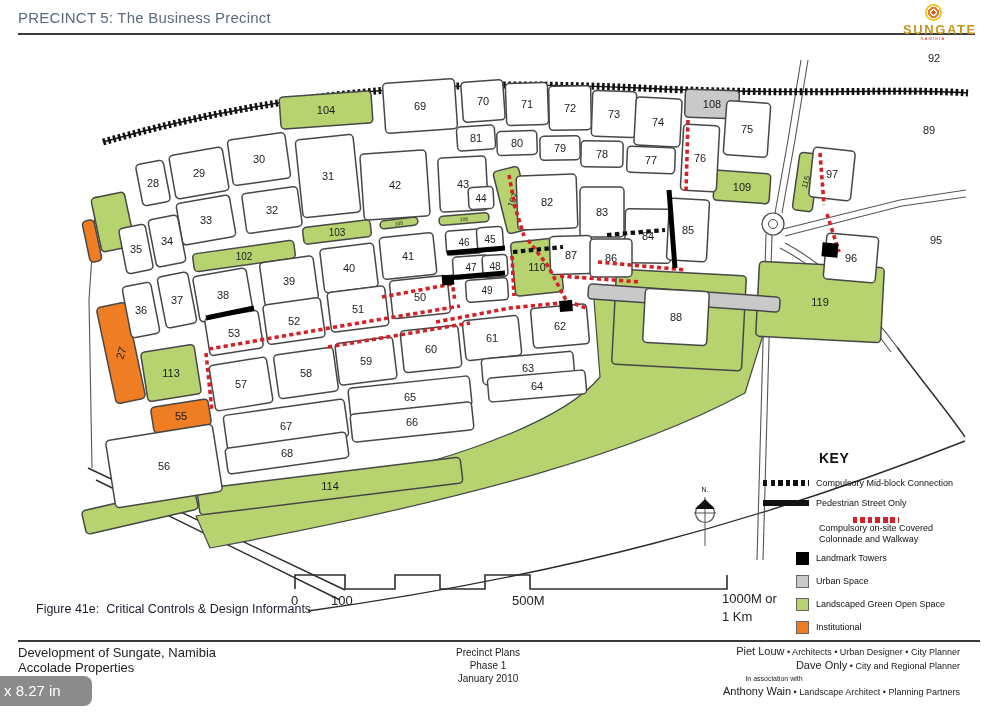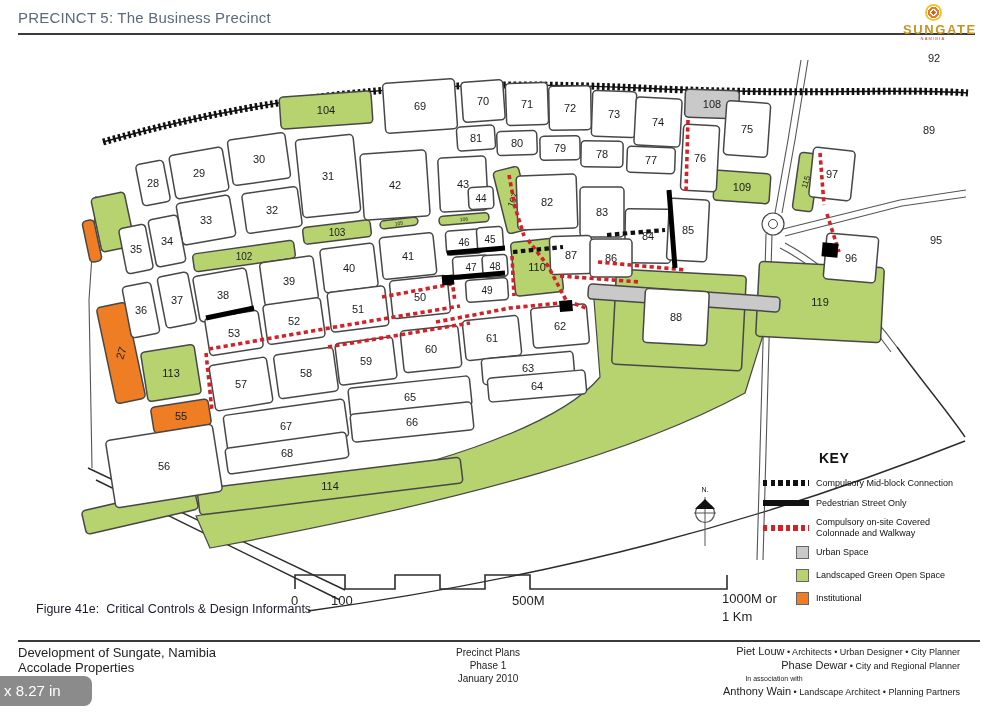--- a/index.html
+++ b/index.html
@@ -285,25 +285,31 @@
           <span class="sw-line" style="background: repeating-linear-gradient(90deg, rgb(17, 17, 17) 0px, rgb(17, 17, 17) 4.5px, transparent 4.5px, transparent 7.5px);"></span>
         </span>
         <span class="key-label">Compulsory Mid-block Connection</span>
       </div>
       <div class="key-item" style="margin-bottom: 9px;">
         <span class="key-swatch-col">
           <span class="sw-line" style="background: rgb(17, 17, 17);"></span>
         </span>
         <span class="key-label">Pedestrian Street Only</span>
       </div>
-      <div class="key-item" style="margin-bottom: 8px;">
+      <div class="key-item" style="margin-bottom: 8px; flex-direction: column;">
         <span class="key-swatch-col">
           <span class="sw-line" style="background: repeating-linear-gradient(90deg, rgb(212, 33, 40) 0px, rgb(212, 33, 40) 4.5px, transparent 4.5px, transparent 7.5px);"></span>
         </span>
         <span class="key-label">Compulsory on-site Covered<br>Colonnade and Walkway</span>
+      </div>
+      <div class="key-item" style="margin-bottom: 10px;">
+        <span class="key-swatch-col">
+          <span class="sw-square" style="background: rgb(0, 0, 0);"></span>
+        </span>
+        <span class="key-label">Landmark Towers</span>
       </div>
       <div class="key-item" style="margin-bottom: 10px;">
         <span class="key-swatch-col">
           <span class="sw-square" style="background: rgb(201, 201, 201); border: 1px solid rgb(102, 102, 102);"></span>
         </span>
         <span class="key-label">Urban Space</span>
       </div>
       <div class="key-item" style="margin-bottom: 10px;">
         <span class="key-swatch-col">
           <span class="sw-square" style="background: rgb(182, 211, 111); border: 1px solid rgb(102, 102, 102);"></span>
@@ -324,18 +330,18 @@
   <div>Development of Sungate, Namibia</div>
   <div>Accolade Properties</div>
 </div>
 <div class="abs" id="footer-center">
   <div>Precinct Plans</div>
   <div>Phase 1</div>
   <div>January 2010</div>
 </div>
 <div class="abs" id="footer-right">
     <div class="fr-line"><span class="fr-name">Piet Louw</span><span> • Architects • Urban Designer • City Planner</span></div>
-    <div class="fr-line"><span class="fr-name">Phase Dewar</span><span> • City and Regional Planner</span></div>
+    <div class="fr-line"><span class="fr-name">Dave Only</span><span> • City and Regional Planner</span></div>
     <div class="fr-assoc">In association with</div>
     <div class="fr-line"><span class="fr-name">Anthony Wain</span><span> • Landscape Architect • Planning Partners</span></div>
   </div>
 
 <div class="abs" id="dim-badge">x 8.27 in</div>
 
 </body></html>

